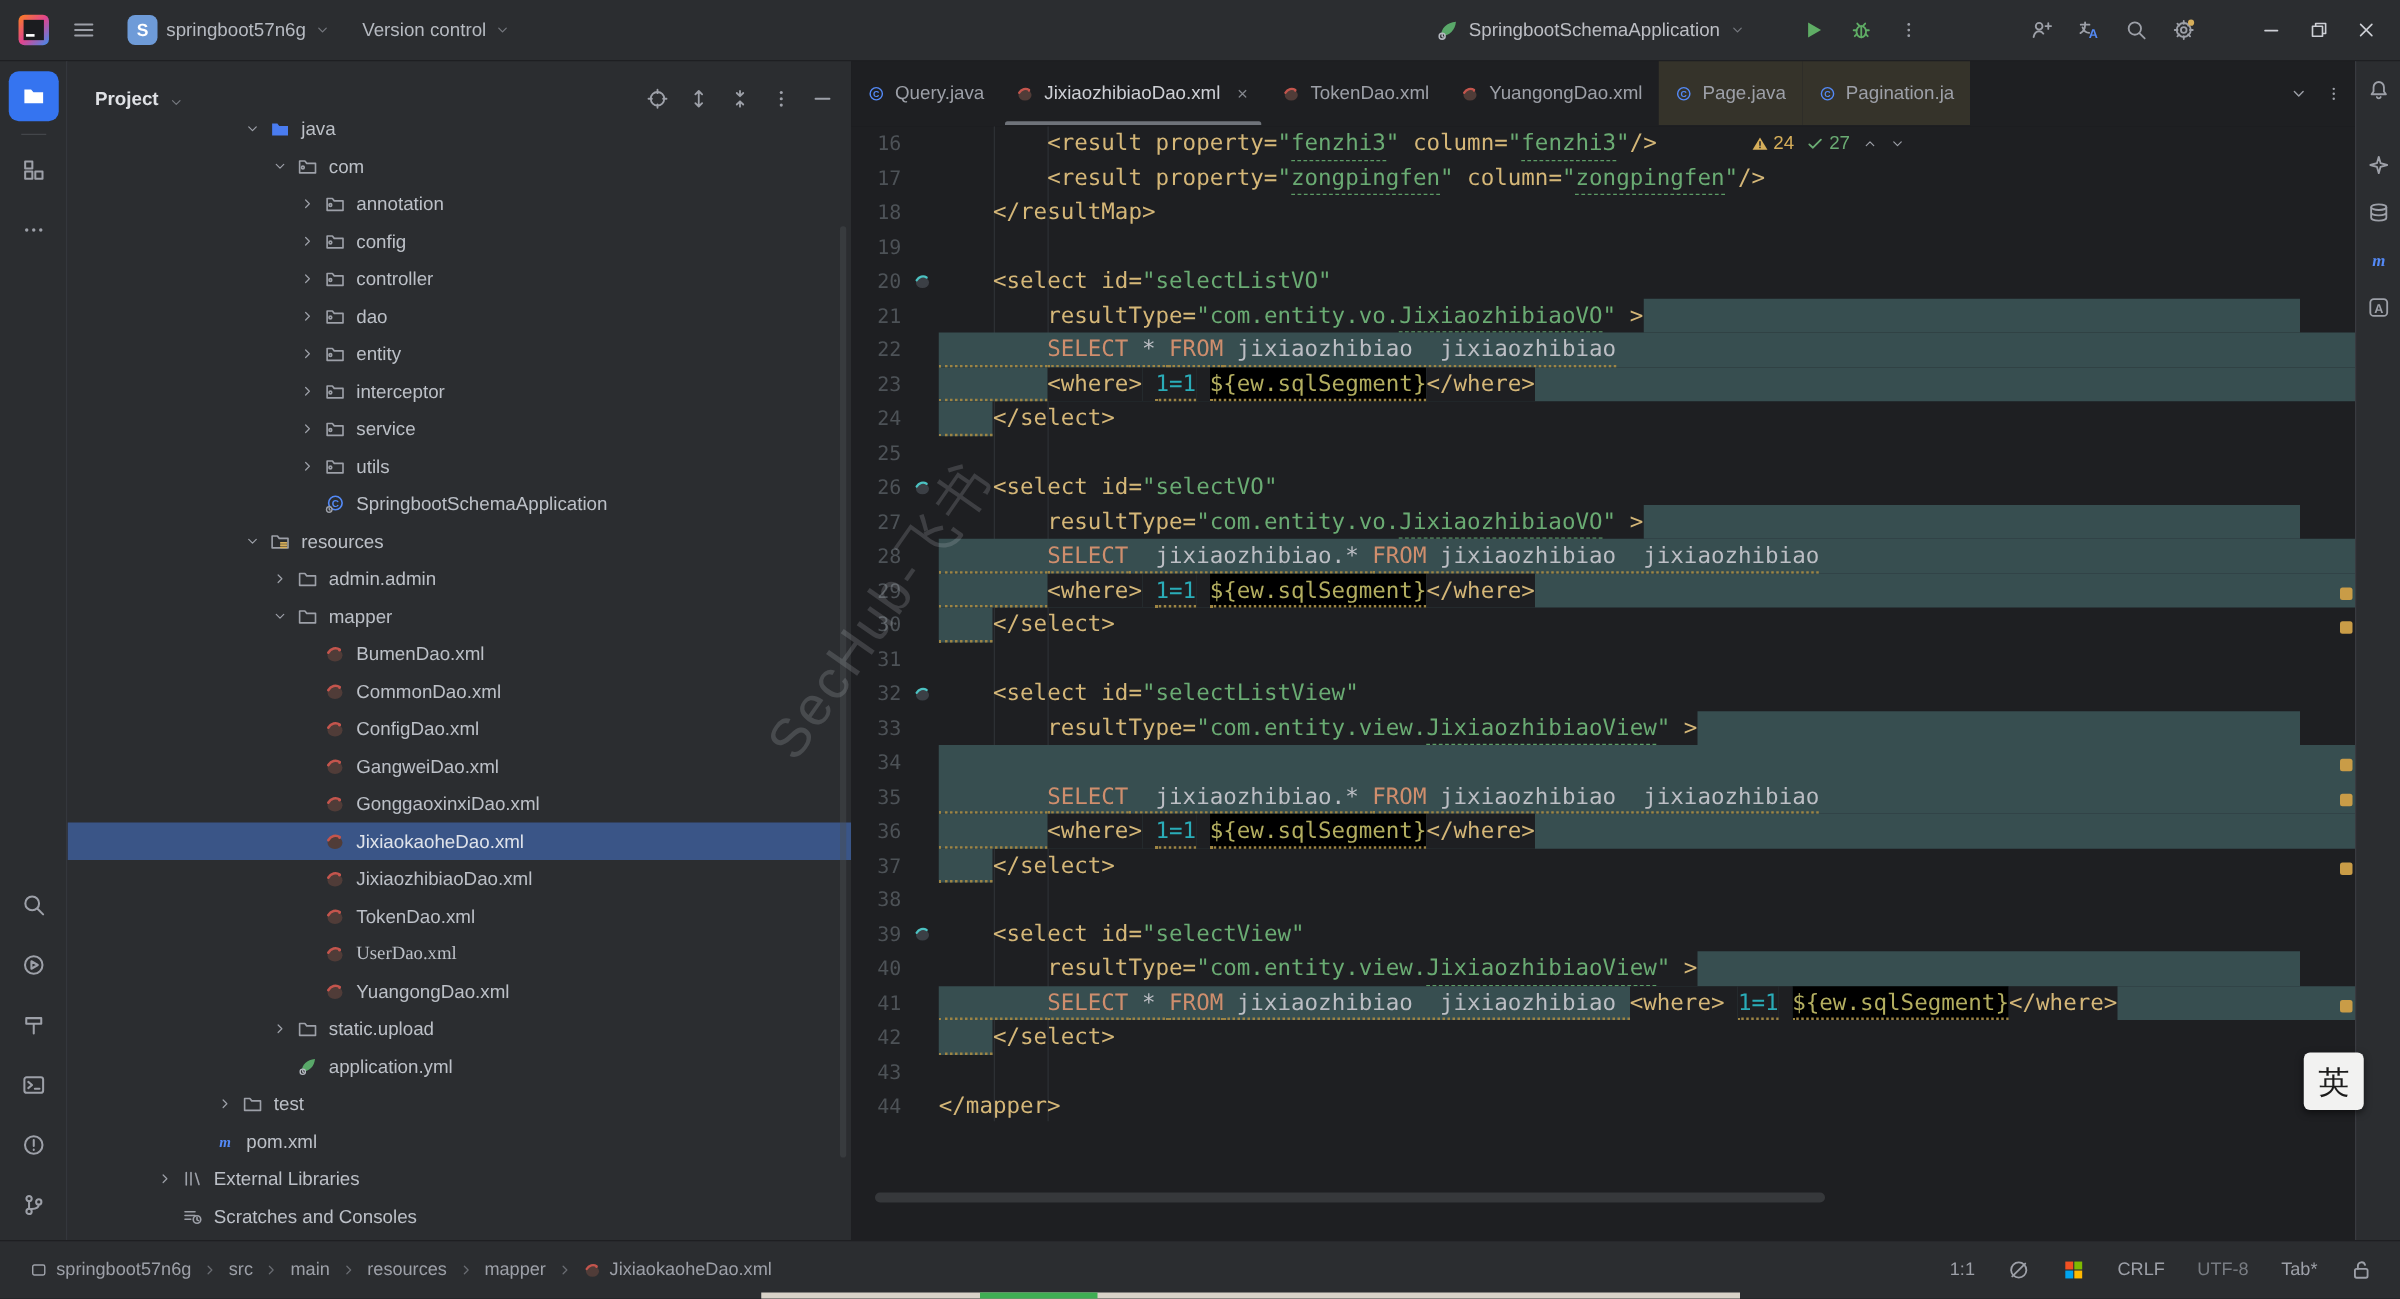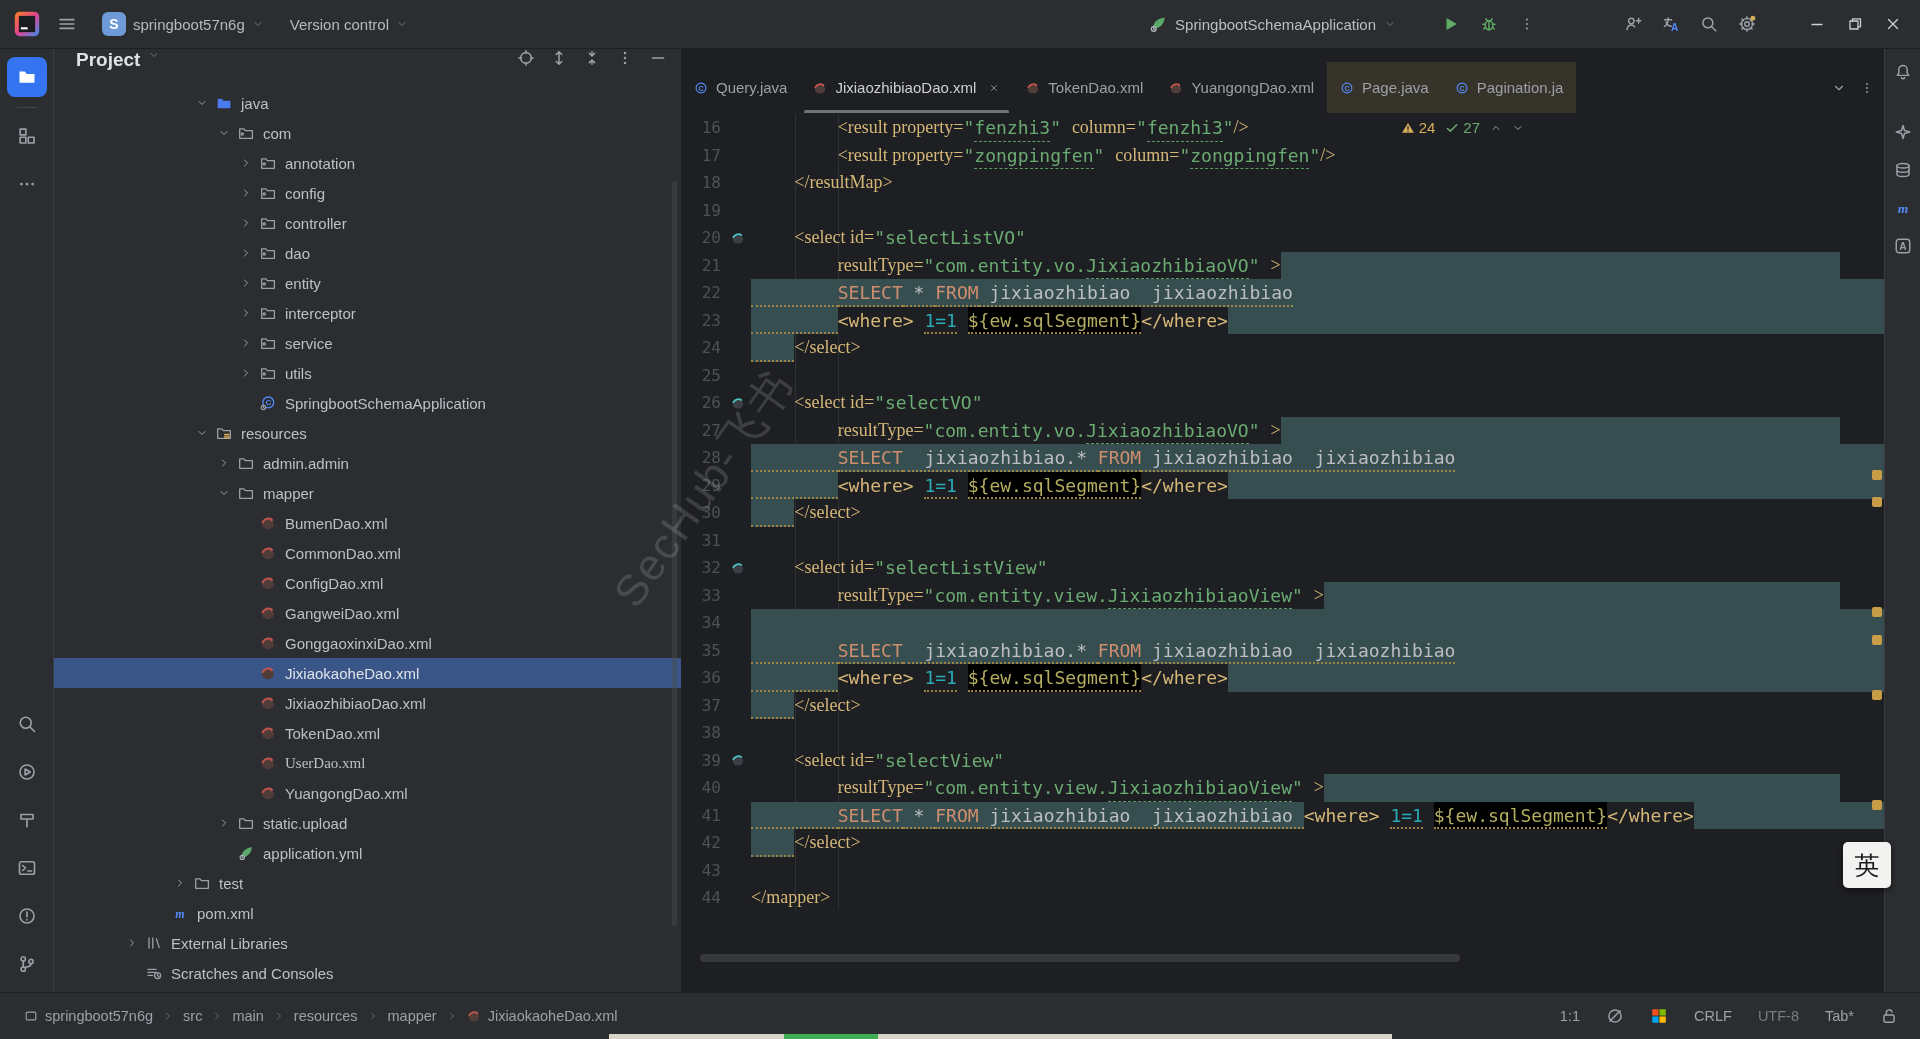--- a/index.html
+++ b/index.html
@@ -38,35 +38,35 @@
   .tool-btn { width:40px; height:40px; margin-top:8px; border-radius:8px;
     display:flex; align-items:center; justify-content:center; }
   .tool-btn.active { background:#3574f0; }
   .lbar .spacer { flex:1; }
   .lbar-divider { width:20px; height:1px; background:#43464a; margin-top:10px; }
   .rbar .tool-btn { width:30px; height:30px; }
 
   
   .project { position:absolute; left:54px; top:49px; width:627px; height:943px;
     background:#2b2d30; overflow:hidden; }
-  .proj-head { height:39px; display:flex; align-items:flex-start; padding:0 14px 0 22px;
-    color:#dfe1e5; font-size:19px; font-weight:bold; }
+  .proj-head { height:39px; display:flex; align-items:flex-end; padding:0 14px 0 22px;
+    color:#dfe1e5; font-size:15px; font-weight:bold; }
   .proj-head .chev { margin-left:8px; }
   .proj-tools { margin-left:auto; display:flex; align-items:center; gap:15px; }
   .tree { position:absolute; left:0; top:39px; right:0; bottom:0; }
   .trow { height:30px; display:flex; align-items:center; color:#bcc0c7; font-size:15px;
     white-space:nowrap; }
   .trow.sel { background:#3a5587; color:#dfe3ea; }
   .trow .slot { width:24px; display:flex; align-items:center; justify-content:center; flex:none; }
   .trow .ticon { width:20px; margin-right:7px; display:flex; align-items:center; justify-content:center; flex:none; }
   .tree-scroll { position:absolute; right:4px; top:132px; width:5px; height:745px;
     background:#4a4d50; border-radius:3px; opacity:.45; }
 
   
-  .edcol { position:absolute; left:681px; top:62px; width:1203px; height:943px; background:#1e1f22; }
+  .edcol { position:absolute; left:681px; top:49px; width:1203px; height:943px; background:#1e1f22; }
   .tabs { height:52px; display:flex; align-items:stretch; background:#1e1f22;
     border-bottom:1px solid #1e1f22; }
   .tab { display:flex; align-items:center; gap:8px; padding:0 13px; color:#9da0a8;
     font-size:15px; position:relative; white-space:nowrap; }
   .tab.active { color:#ced0d6; }
   .tab.active::after { content:""; position:absolute; left:4px; right:4px; bottom:0;
     height:3px; background:#6f737a; border-radius:2px 2px 0 0; }
   .tab.lib { background:#35332a; }
   .tab .closer { margin-left:4px; opacity:.8; }
   .tab-tools { margin-left:auto; display:flex; align-items:center; gap:14px; padding-right:10px; }
@@ -75,21 +75,21 @@
   .codewrap { position:absolute; left:0; top:52px; right:0; bottom:0; overflow:hidden;
     font-family:"DejaVu Sans Mono", monospace; font-size:18px; }
   .guide { position:absolute; top:0; bottom:95px; width:1px; background:#2d3034; }
   .cl { display:flex; height:27.5px; line-height:27.5px; white-space:pre; position:relative; }
   .ln { width:44px; flex:none; text-align:right; color:#4d5257; font-size:16px; padding-right:4px; }
   .gut { width:26px; flex:none; display:flex; align-items:center; justify-content:center; }
   .code { flex:1; display:flex; min-width:0; padding-right:44px; }
   .code span { flex:none; }
   .code.teal { background:#374e50; }
   .sg-p  { color:#bcbec4; }
-  .sg-t  { color:#d5b778;font-family:Liberation Serif, serif; }
+  .sg-t  { color:#d5b778; }
   .sg-s  { color:#6aab73; }
   .sg-sd { color:#6aab73; border-bottom:1px dashed #5d9b66; }
   .sg-q  { color:#cf8e6d; border-bottom:2px dotted #9d8444; }
   .sg-w  { color:#bcbec4; border-bottom:2px dotted #9d8444; }
   .sg-n  { color:#2aacb8; background:#1e1f22; border-bottom:2px dotted #9d8444; }
   .sg-v  { color:#b3ae60; background:#000000; border-bottom:2px dotted #9d8444; }
   .sg-th { color:#d5b778; background:#1e1f22; }
   .sg-ph { color:#bcbec4; background:#1e1f22; }
   .sg-lead { background:#374e50; border-bottom:2px dotted #9d8444; }
   .sg-fill { flex:1 !important; background:#374e50; }

